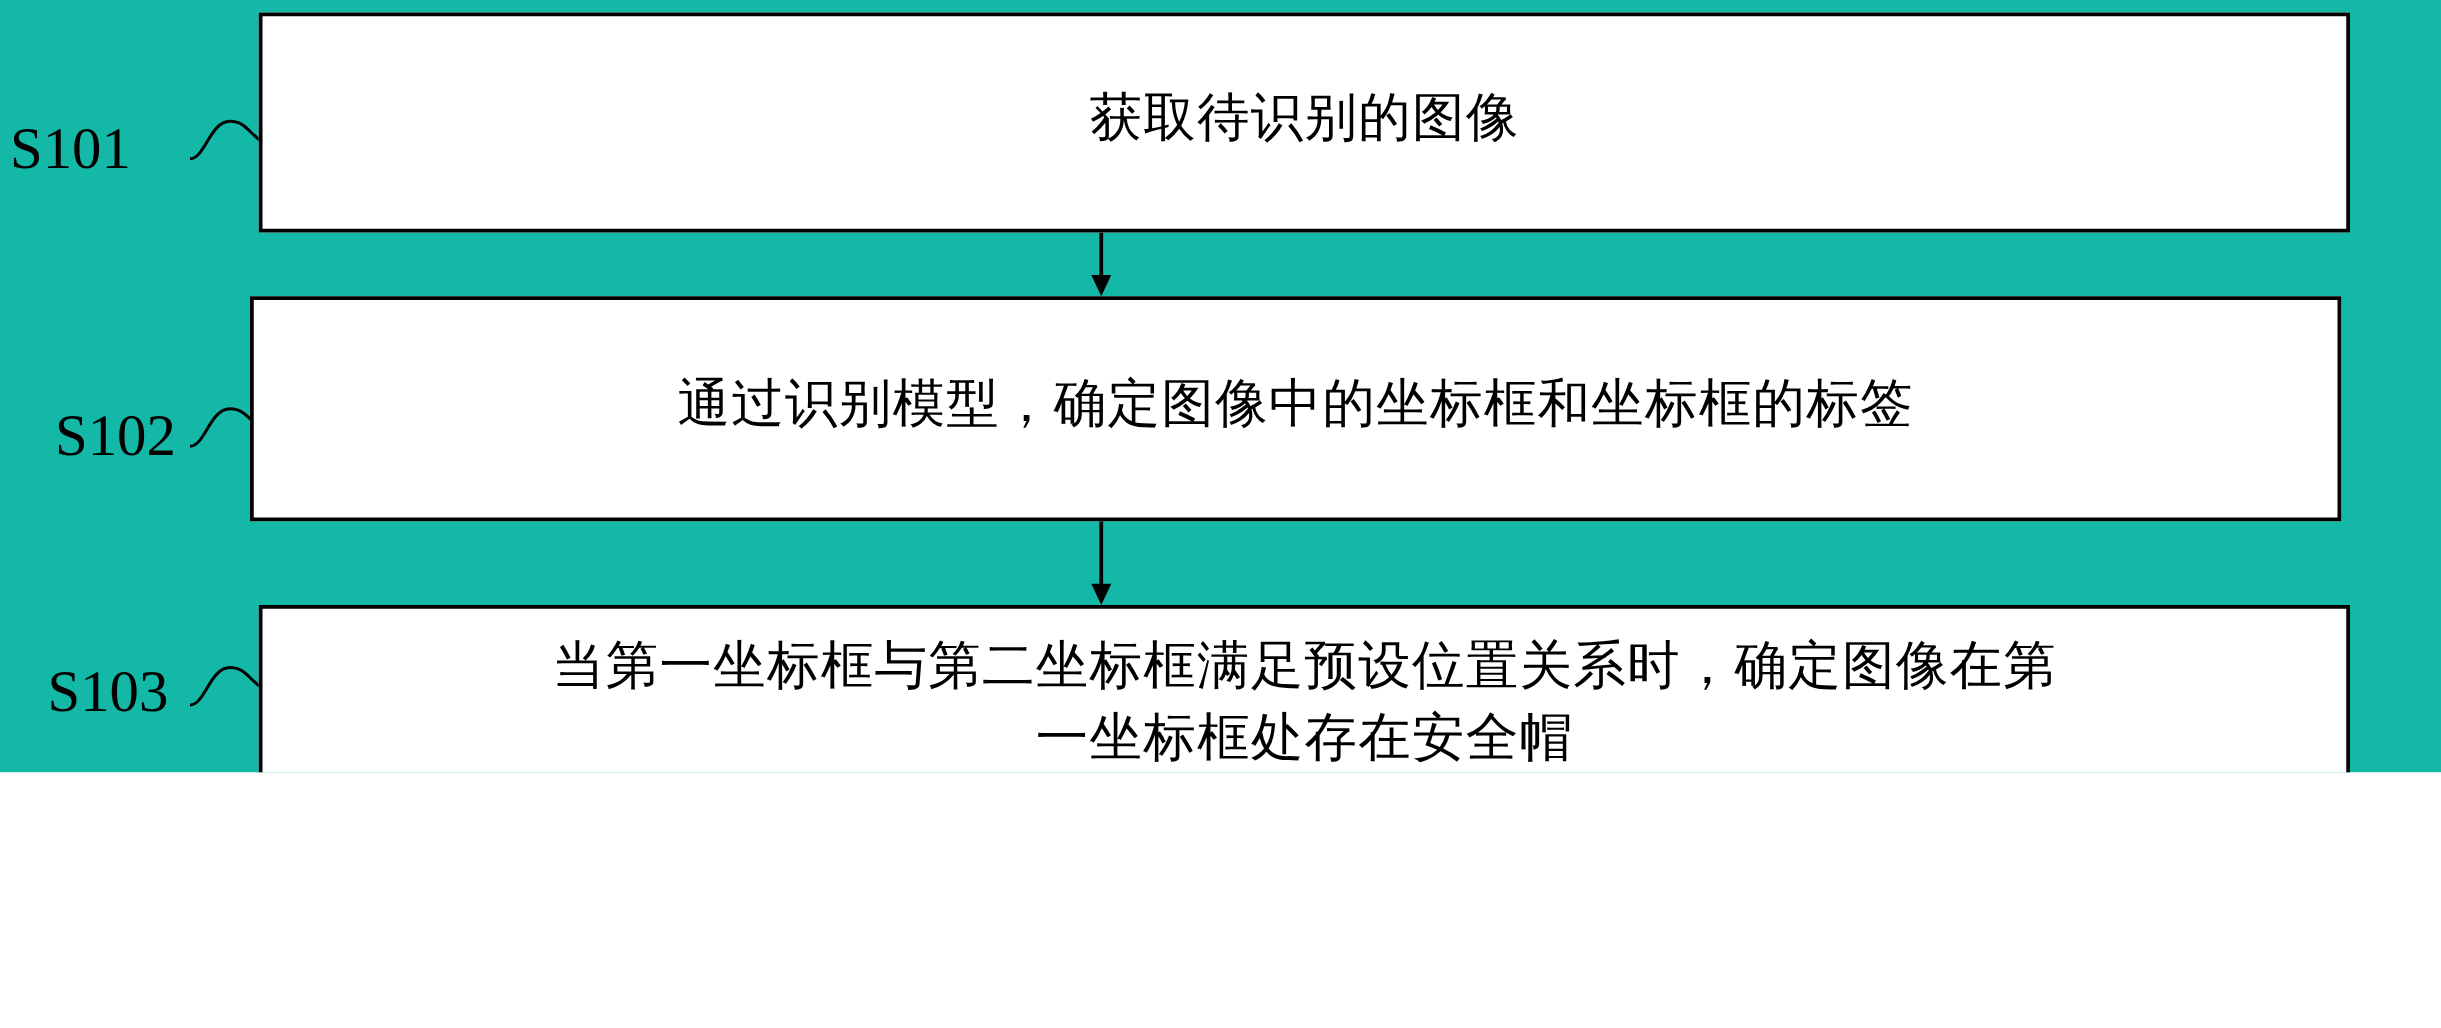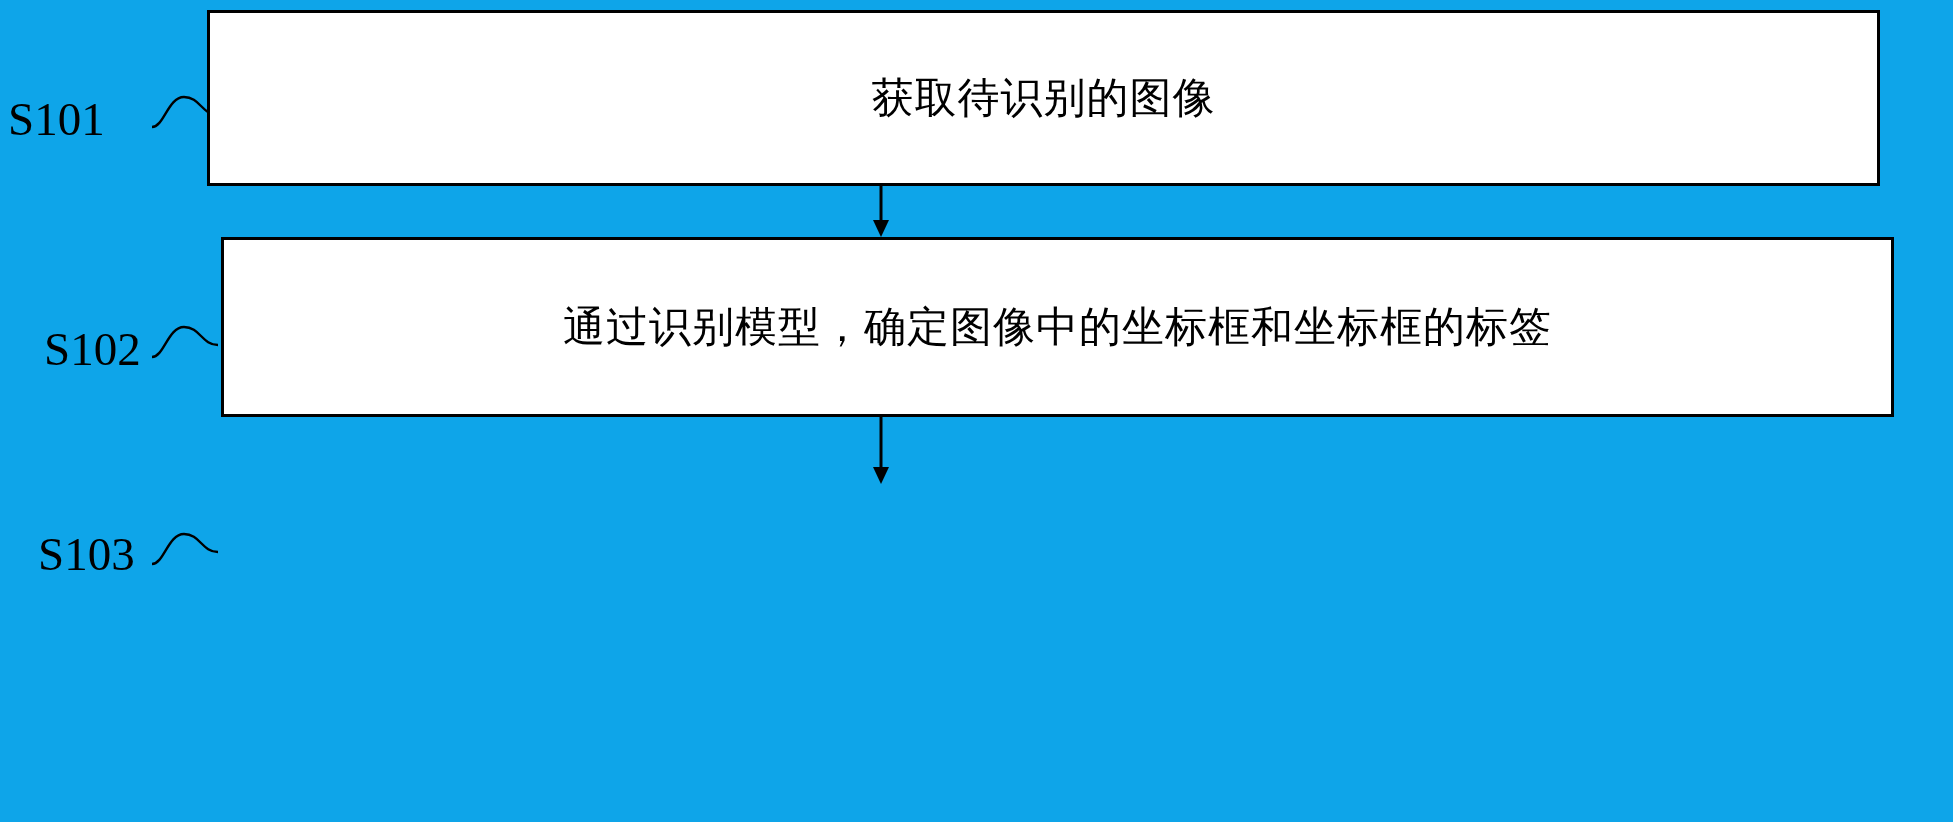--- a/index.html
+++ b/index.html
@@ -8,36 +8,36 @@
     padding: 0;
     background: #ffffff;
   }
   body {
     font-family: "Liberation Serif", "DejaVu Serif", serif;
     color: #000000;
   }
   #canvas {
     position: relative;
     width: 1953px;
-    height: 822px;
-    background: #0ea5e9;
+    height: 618px;
+    background: #14b8a6;
     overflow: hidden;
   }
   .flow-box {
     position: absolute;
     box-sizing: border-box;
     border: 3px solid #000000;
     background: #ffffff;
     display: flex;
     align-items: center;
     justify-content: center;
     text-align: center;
   }
   .box-text {
-    font-family: Liberation Sans, sans-serif;
+    font-family: Liberation Mono, monospace;
     font-size: 42px;
     line-height: 1.38;
     letter-spacing: 1px;
     color: #000000;
     white-space: pre-line;
     padding: 0 24px;
   }
   .step-label {
     position: absolute;
     font-family: "Liberation Serif", "DejaVu Serif", serif;
@@ -48,21 +48,21 @@
   }
   .leader {
     position: absolute;
     pointer-events: none;
   }
   .connector {
     position: absolute;
     pointer-events: none;
   }
   #box-1 { left: 207px; top: 10px;  width: 1673px; height: 176px; }
-  #box-2 { left: 221px; top: 237px; width: 1673px; height: 180px; }
+  #box-2 { left: 200px; top: 237px; width: 1673px; height: 180px; }
   #box-3 { left: 207px; top: 484px; width: 1673px; height: 162px; }
 
   #label-s101 { left: 8px;  top: 92px; }
   #label-s102 { left: 8px;  top: 322px; margin-left: 36px; }
   #label-s103 { left: 8px;  top: 527px; margin-left: 30px; }
 
   #leader-1 { left: 150px; top: 75px;  width: 70px; height: 60px; }
   #leader-2 { left: 150px; top: 305px; width: 70px; height: 60px; }
   #leader-3 { left: 150px; top: 512px; width: 70px; height: 60px; }
 
@@ -103,14 +103,18 @@
     <line x1="26" y1="0" x2="26" y2="56" stroke="#000000" stroke-width="3"></line>
     <polygon points="26,67 18,50 34,50" fill="#000000"></polygon>
   </svg>
 
   <div class="step-label" id="label-s103">S103</div>
 
   <svg class="leader" id="leader-3" viewBox="0 0 70 60">
     <path d="M2,52 C14,52 18,22 34,22 C50,22 52,40 68,40" fill="none" stroke="#000000" stroke-width="2.4"></path>
   </svg>
 
+  <div class="flow-box" id="box-3">
+    <div class="box-text">当第一坐标框与第二坐标框满足预设位置关系时，确定图像在第
+一坐标框处存在安全帽</div>
+  </div>
 
 </div>
 
 </body></html>

